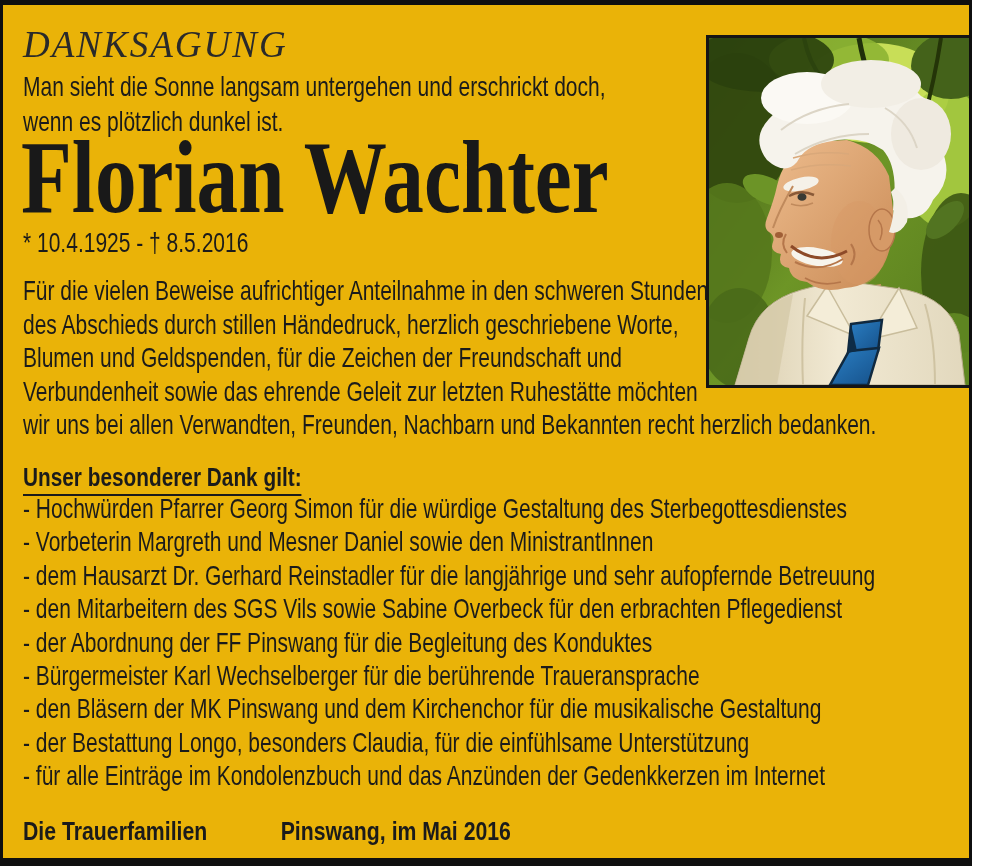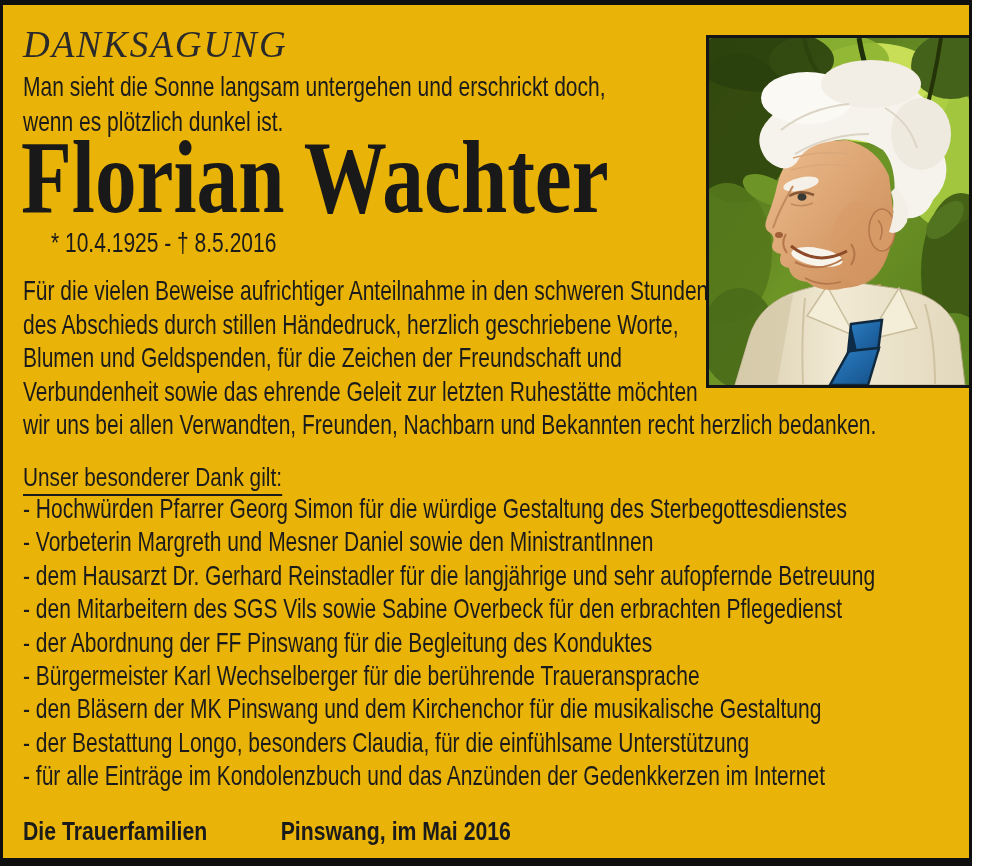--- a/index.html
+++ b/index.html
@@ -32,26 +32,26 @@
 
   .name{
     position:absolute;left:18px;top:124px;margin:0;
     font-family:"Liberation Serif", serif;
     font-weight:bold;font-size:104px;line-height:96px;
     color:#191919;
     text-align:center;
   }
   .name .cond80{transform-origin:0 60%;}
 
-  .dates{position:absolute;left:20px;top:222px;font-size:28px;line-height:32px;margin-left:28px;}
+  .dates{position:absolute;left:20px;top:222px;font-size:28px;line-height:32px;}
 
   .paragraph{position:absolute;left:20px;top:269px;font-size:28px;}
   .paragraph .line{height:33.5px;line-height:33.5px;}
 
-  .dank-heading{position:absolute;left:20px;top:457px;font-size:26px;font-weight:normal;}
+  .dank-heading{position:absolute;left:20px;top:457px;font-size:26px;font-weight:bold;}
   .dank-heading .u{border-bottom:2.5px solid currentColor;padding-bottom:2px;}
 
   ul.thanks{position:absolute;left:20px;top:487px;margin:0;padding:0;list-style:none;font-size:28px;}
   ul.thanks li{height:33.4px;line-height:33.4px;}
 
   .signature{
     position:absolute;left:20px;right:28px;top:810px;
     display:flex;justify-content:flex-start;
     font-size:25px;font-weight:bold;line-height:32px;
   }

